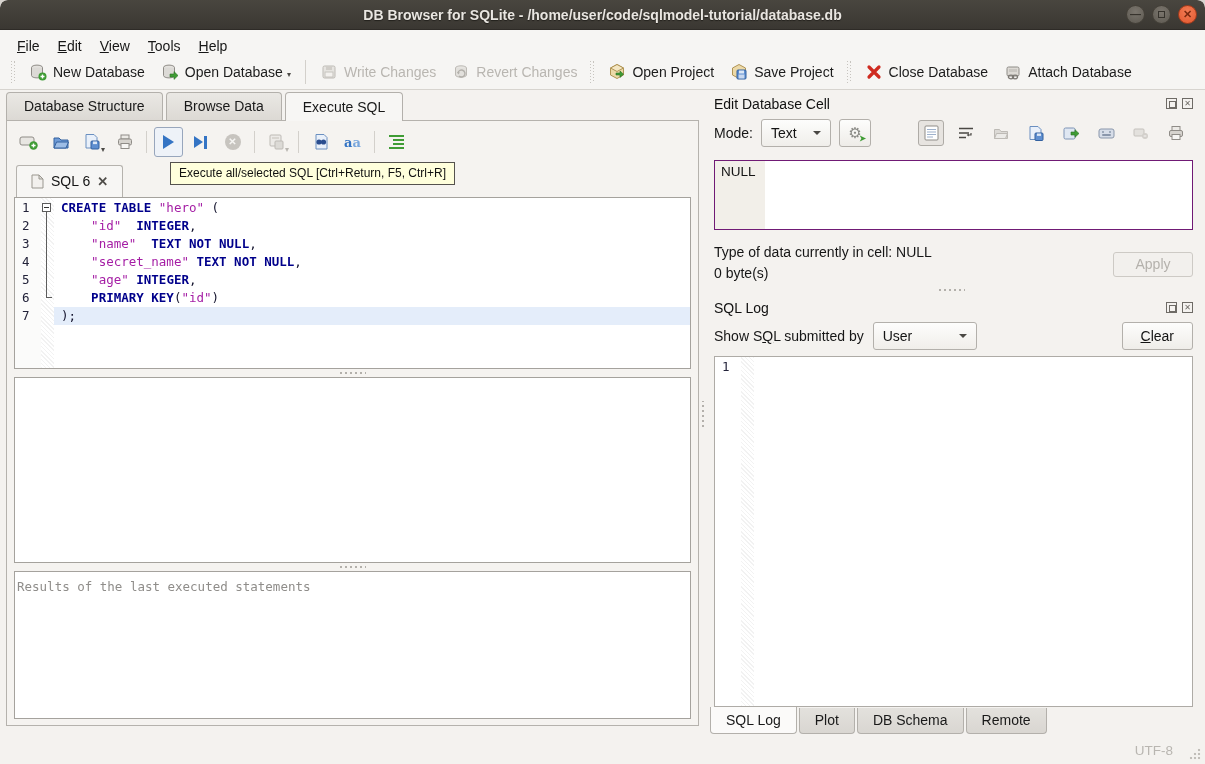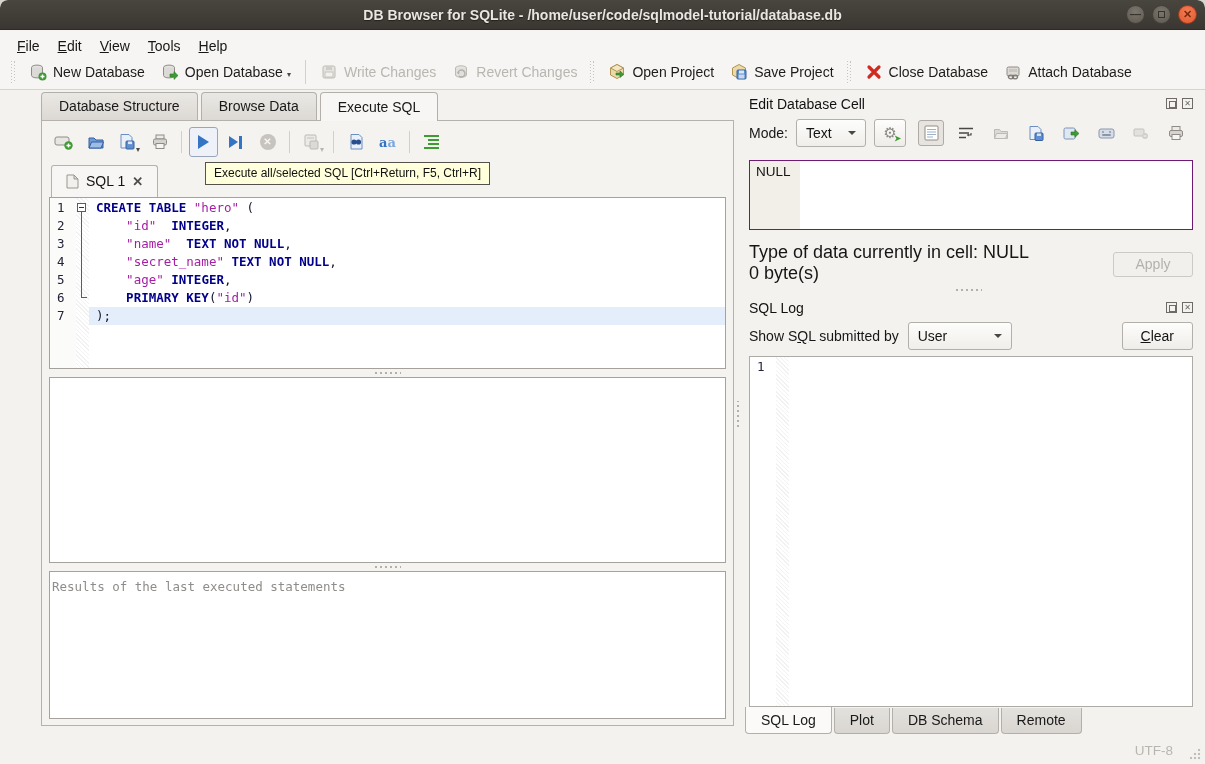--- a/index.html
+++ b/index.html
@@ -22,21 +22,21 @@
   
   .toolbar { height:36px; flex:0 0 36px; background:#f6f5f3; border-bottom:1px solid #d7d4cf; display:flex; align-items:center; padding:0 6px; }
   .grip { width:5px; height:22px; margin:0 5px; background:repeating-linear-gradient(0deg,#c7c4bf 0 1px, transparent 1px 3px), repeating-linear-gradient(0deg,#c7c4bf 0 1px, transparent 1px 3px); background-size:1px 100%,1px 100%; background-position:0 0,3px 1px; background-repeat:repeat-y; }
   .tsep { width:1px; height:24px; background:#d3d0cb; margin:0 6px; }
   .tb-item { display:flex; align-items:center; gap:6px; padding:5px 8px; font-size:14px; color:#1c1c1c; border-radius:3px; }
   .tb-item.disabled { color:#b9b6b1; }
   .tb-item .i { display:inline-flex; width:18px; height:18px; align-items:center; justify-content:center; }
   .caret-sm { font-size:8px; color:#4c4a46; margin-left:-2px; align-self:flex-end; padding-bottom:2px; }
 
   
-  .content { flex:1; display:flex; min-height:0;margin-left:35px; }
+  .content { flex:1; display:flex; min-height:0; }
   .left-pane { flex:0 0 699px; display:flex; flex-direction:column; padding-left:4px; min-width:0; }
   .tabs-row { height:30px; flex:0 0 30px; display:flex; align-items:flex-end; padding-left:2px; position:relative; z-index:3; }
   .tab { padding:5px 17px 6px; font-size:14px; color:#191919; background:linear-gradient(#eae8e4,#dcd9d4); border:1px solid #b3b0ab; border-bottom:none; border-radius:4px 4px 0 0; margin-right:3px; }
   .tab.active { background:#f7f6f4; padding-top:6px; margin-bottom:-1px; }
   .tabpage { flex:1; border:1px solid #b5b2ad; background:#f5f3f0; margin:0 0 11px 2px; position:relative; display:flex; flex-direction:column; padding:2px 5px 6px; min-height:0; }
 
   
   .sql-toolbar { height:38px; flex:0 0 38px; display:flex; align-items:center; gap:3px; padding:2px 2px; }
   .sbtn { width:29px; height:30px; display:flex; align-items:center; justify-content:center; border:1px solid transparent; border-radius:3px; position:relative; }
   .sbtn.hover { border-color:#98a6bc; background:#eef2f8; }
@@ -95,21 +95,21 @@
   .gearbtn .g { font-size:15px; color:#8a8a86; }
   .gearbtn .ga { position:absolute; right:4px; bottom:3px; font-size:8px; color:#3f9c35; font-weight:bold; }
 
   .mini-btns { display:flex; align-items:center; gap:9px; margin-left:auto; padding-right:4px; }
   .mbtn { width:26px; height:26px; display:flex; align-items:center; justify-content:center; border:1px solid transparent; border-radius:3px; }
   .mbtn.pressed { border-color:#aeaba6; background:#e7e4e0; }
 
   .cell-box { flex:0 0 70px; margin:8px 3px 4px 7px; border:1px solid #701a75; background:#701a75; display:flex; }
   .cell-gutter { flex:0 0 50px; background:#f2efe9; font-size:13.5px; color:#141414; padding:3px 0 0 6px; }
   .type-row { flex:0 0 52px; display:flex; padding:8px 3px 0 7px; }
-  .type-lines div { font-size:18px; color:#161616; line-height:21px; }
+  .type-lines div { font-size:14px; color:#161616; line-height:21px; }
   .apply-btn { margin-left:auto; align-self:center; width:80px; height:25px; background:#f2f0ed; border:1px solid #cdcac5; border-radius:3px; color:#b4b1ac; font-size:14px; text-align:center; line-height:23px; }
 
   .show-row { height:36px; flex:0 0 36px; display:flex; align-items:center; gap:9px; padding:3px 3px 3px 7px; }
   .btn { height:28px; padding:0 18px; background:linear-gradient(#fdfdfc,#efede9); border:1px solid #b3b0ab; border-radius:3px; font-size:14px; color:#141414; display:flex; align-items:center; }
   .btn .u, .ulbl .u { text-decoration:underline; }
   .log-box { flex:1; margin:2px 3px 0 7px; border:1px solid #aeaba6; background:#fff; display:flex; font-family:"DejaVu Sans Mono",monospace; font-size:12.5px; min-height:0; }
   .log-gutter { flex:0 0 26px; color:#23233a; padding:2px 0 0 7px; }
   .log-fold { flex:0 0 13px; background-image:repeating-linear-gradient(45deg, rgba(0,0,0,0.05) 0 1px, transparent 1px 3px); }
 
   .bottom-tabs { height:30px; flex:0 0 30px; display:flex; align-items:flex-start; padding:1px 0 0 3px; }
@@ -336,21 +336,21 @@
             </span>
           </div>
         </div>
 
         <div class="sqltab-row">
           <div class="doc-tab">
             <svg width="13" height="15">
                 <path d="M1 1 h7 l4 4 V14 H1 z" fill="#f2f0ed" stroke="#9a978f"></path>
                 <path d="M8 1 l4 4 h-4 z" fill="#dcdad6" stroke="#9a978f"></path>
               </svg>
-            <span>SQL 1</span>
+            <span>SQL 6</span>
             <span class="x">✕</span>
           </div>
           <div class="tooltip">Execute all/selected SQL [Ctrl+Return, F5, Ctrl+R]</div>
         </div>
 
         <div class="editor">
           <div class="gutter" id="editor-gutter">
               <div>1</div>
               <div>2</div>
               <div>3</div>

